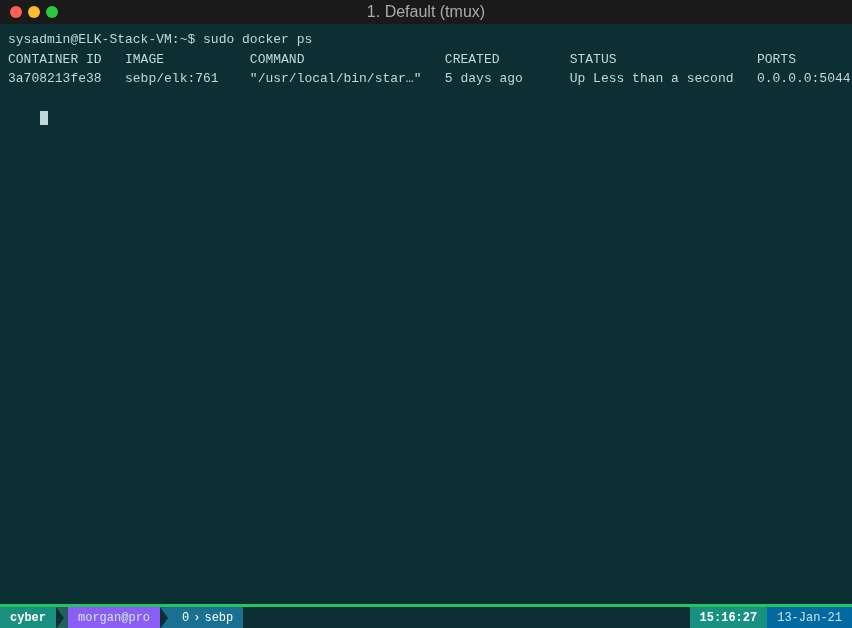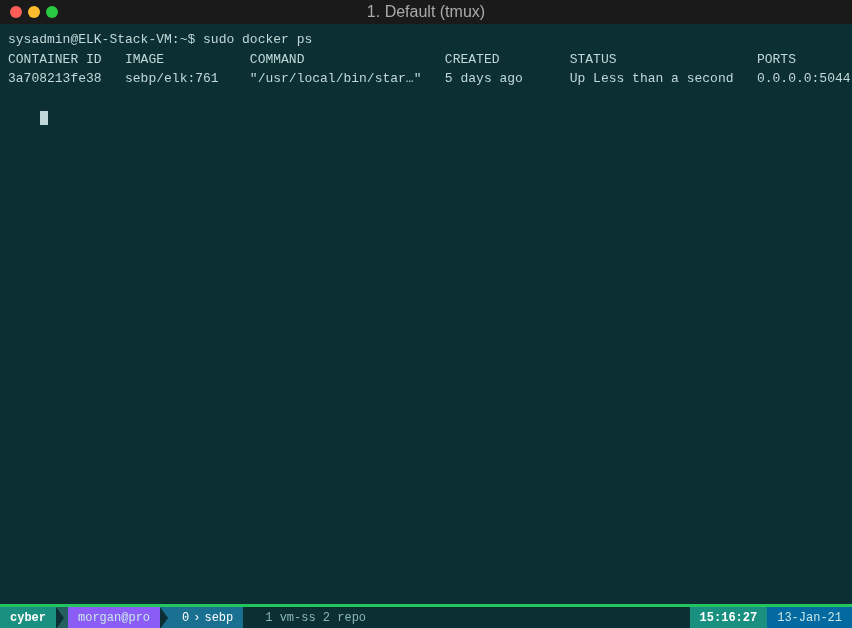--- a/index.html
+++ b/index.html
@@ -171,22 +171,19 @@
       <polygon points="0,0 8,11 0,22 12,22 12,0" fill="#1a7090"></polygon>
     </svg>
   <div class="status-segment seg-branch">
     <span>0</span>
     <span>›</span>
     <span>sebp</span>
   </div>
   <svg width="12" height="22">
       <polygon points="0,0 8,11 0,22 12,22 12,0" fill="#0b2f32"></polygon>
     </svg>
-  <div class="status-segment seg-info">
-    <span>1 vm-ss  2 repo</span>
-  </div>
   <div class="status-segment seg-time">
     <span>15:16:27</span>
   </div>
   <div class="status-segment seg-date">
     <span>13-Jan-21</span>
   </div>
 </div>
 
 </body></html>

